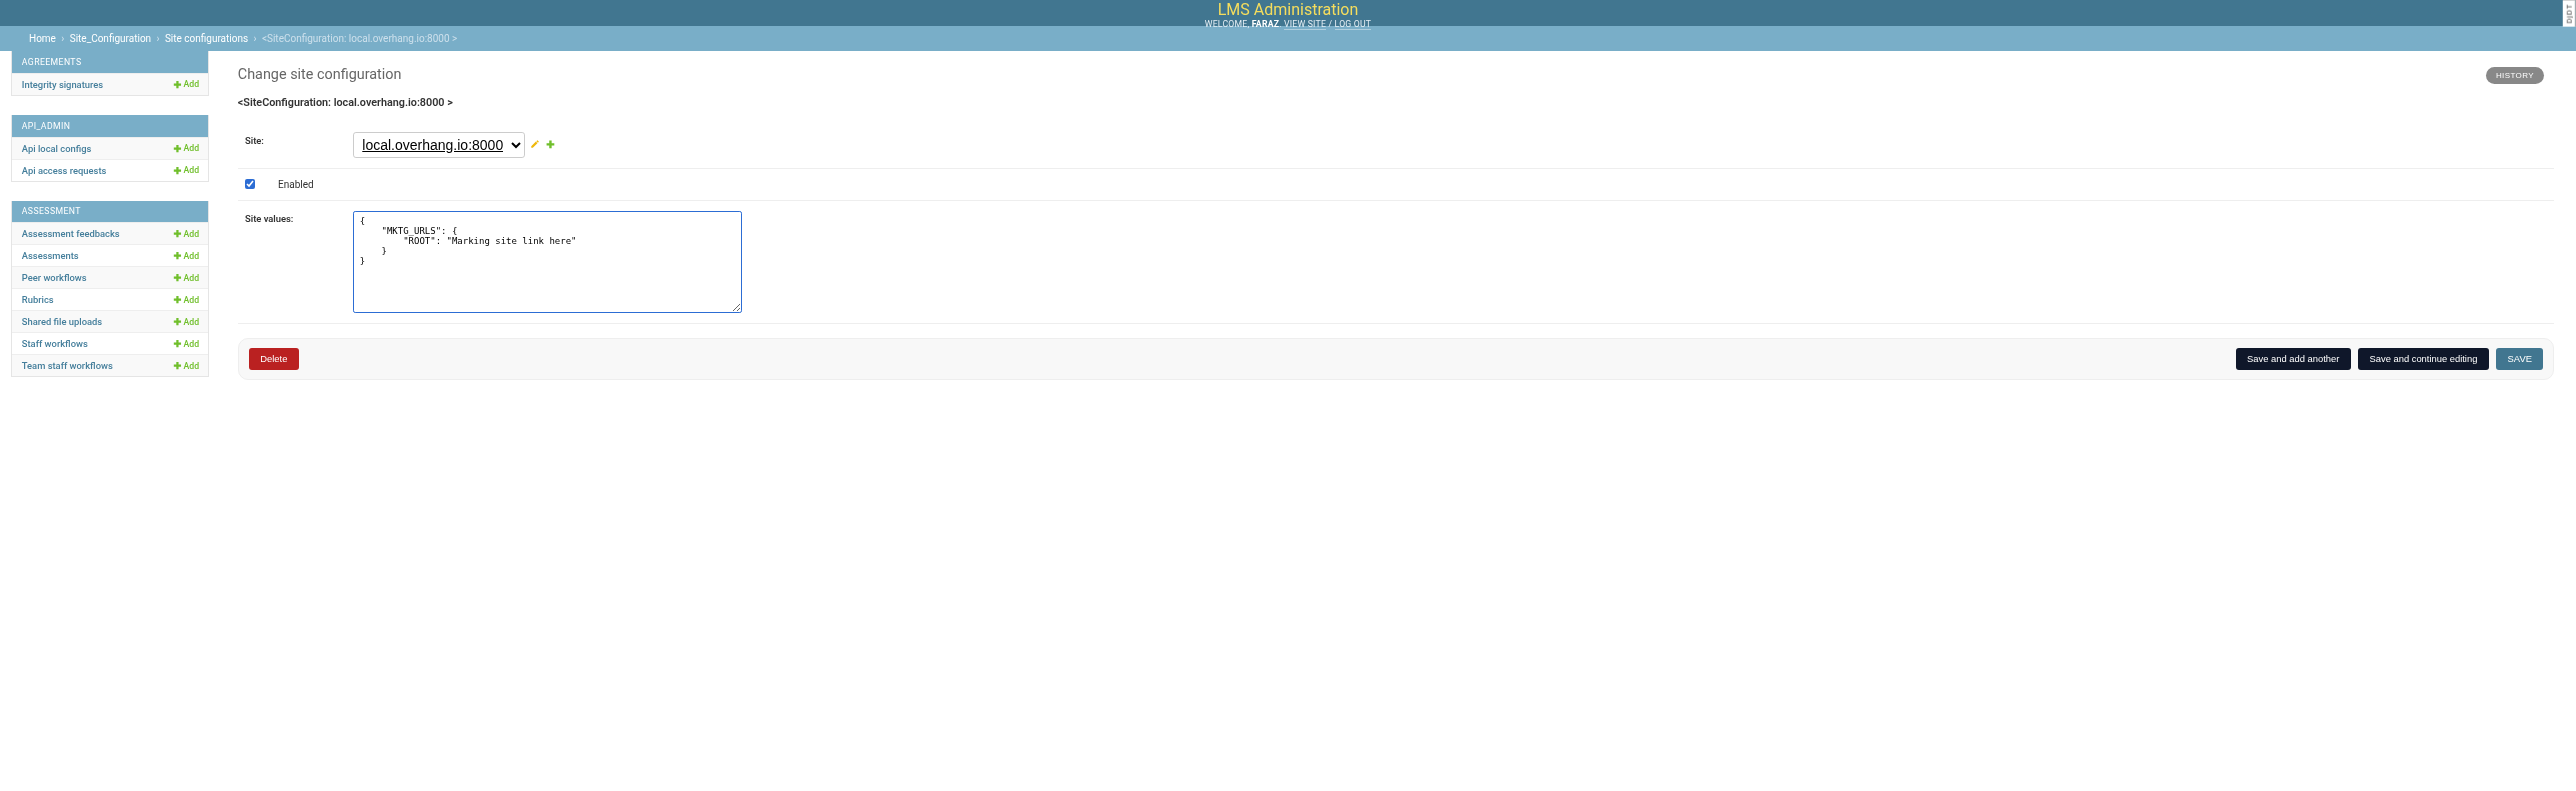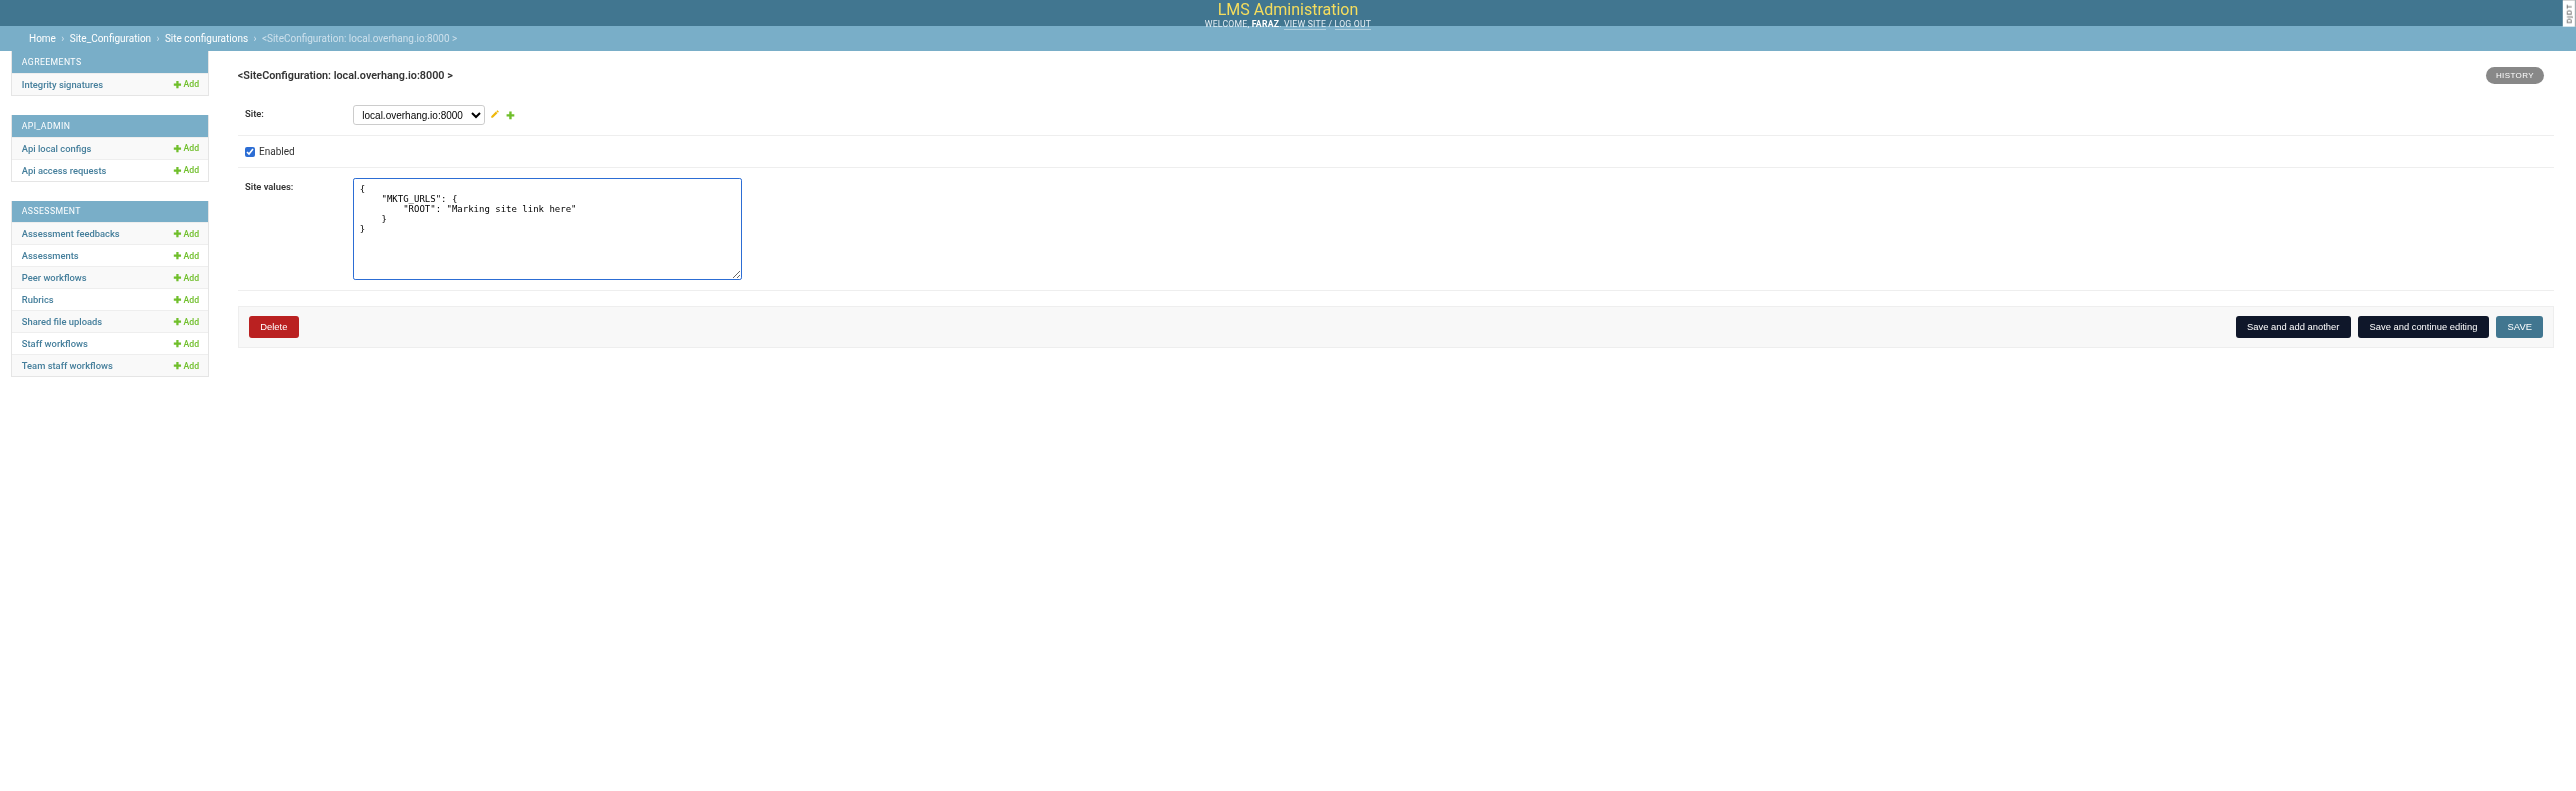--- a/index.html
+++ b/index.html
@@ -110,48 +110,49 @@
   .form-row.nolabel { padding-left: 7.2px; }
   .form-row label.fieldlabel {
     width: 108px;
     font-size: 9.4px;
     color: #333;
     font-weight: 600;
     padding-top: 2.9px;
   }
   .form-row .fieldbox { flex: 1; display: flex; align-items: center; gap: 5.8px;}
   select.site-select {
-    font-size: 10px;
+    font-size: 14px;
     padding: 2.9px 4.3px;
     border: 0.7px solid #ccc;
     border-radius: 2.9px;
     min-width: 101px;
     background: #fff;
+    text-decoration: underline;
   }
   .rel-icon { font-size: 10px; cursor: pointer; }
   .rel-icon.pencil { color: #efb80b; }
   .rel-icon.plus { color: #70bf2b; font-weight: bold;}
-  .checkbox-row { display: inline-flex; align-items: center; gap: 4px; }
+  .checkbox-row { display: inline-flex; align-items: center; gap: 23px; }
   .checkbox-row input { width: 10px; height: 10px; accent-color:#2c6dd4;}
   textarea.jsonfield {
     width: 389px;
     height: 102px;
     font-family: ui-monospace, Menlo, monospace;
     font-size: 9px;
     border: 1.4px solid #2c6dd4;
     border-radius: 2.2px;
     padding: 4.3px 5.8px;
     resize: both;
     outline: none;
   }
   .submit-row {
     margin-top: 14.4px;
     background: #f8f8f8;
     border: 0.7px solid #eee;
-    border-radius: 0;
+    border-radius: 10px;
     padding: 8.7px 10px;
     display: flex;
     align-items: center;
     gap: 7.2px;
   }
   .submit-row .spacer { flex: 1; }
   .btn {
     border: none;
     border-radius: 2.9px;
     padding: 5.8px 11.5px;
@@ -281,20 +282,21 @@
           </a>
         </div>
       </div>
     </aside>
 
   <main class="main">
     <div class="object-tools">
       <button class="history-btn">HISTORY</button>
     </div>
 
+    <h1>Change site configuration</h1>
     <div class="obj-repr">&lt;SiteConfiguration: local.overhang.io:8000 &gt;</div>
 
     <div class="form-row">
       <label class="fieldlabel">Site:</label>
       <div class="fieldbox">
         <select class="site-select" id="site-select"><option>local.overhang.io:8000</option></select>
         <span class="rel-icon pencil">
           <svg width="10" height="10" viewBox="0 0 24 24">
               <path fill="#efb80b" d="M3 17.25V21h3.75l11.1-11.1-3.75-3.75L3 17.25zM20.7 7c.4-.4.4-1 0-1.4l-2.3-2.3c-.4-.4-1-.4-1.4 0l-1.8 1.8 3.75 3.75L20.7 7z"></path>
             </svg>

